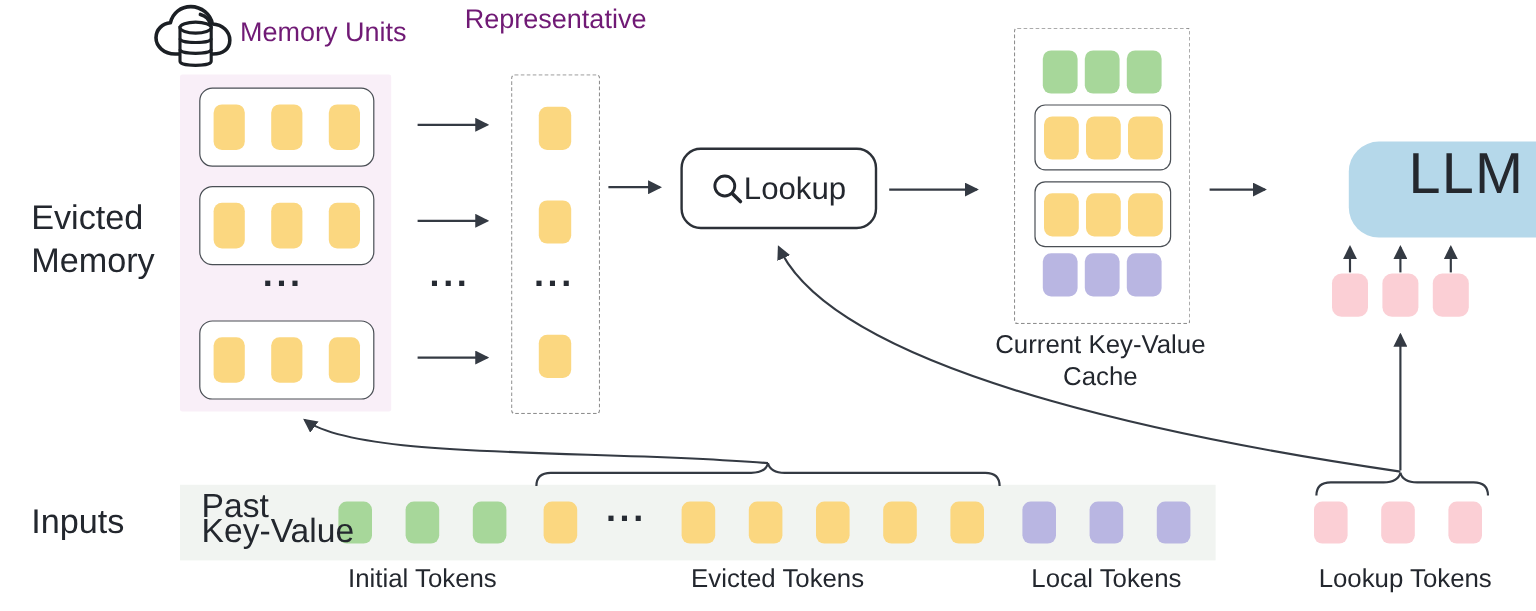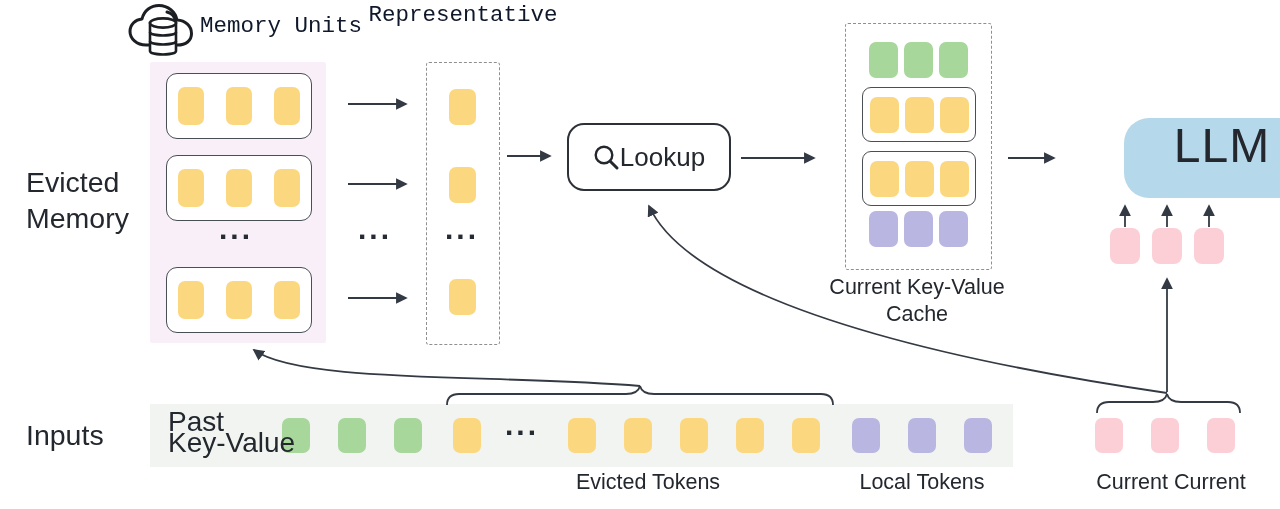--- a/index.html
+++ b/index.html
@@ -4,21 +4,21 @@
 <style>
   html,body{margin:0;padding:0;background:#fff;}
   .canvas{
     position:relative;width:1280px;height:509px;background:#ffffff;
     font-family:"Liberation Sans",sans-serif;color:#23272e;overflow:hidden;
   }
   .abs{position:absolute;}
 
   
   .big-label{font-size:28.5px;line-height:35.5px;color:#23272e;}
-  .mid-label{font-size:22.5px;line-height:27.5px;color:#0f172a;font-family:Liberation Mono, monospace;}
+  .mid-label{font-size:22.5px;line-height:27.5px;color:#701a75;}
   .small-label{font-size:21.5px;line-height:26px;color:#23272e;white-space:nowrap;}
   .center-label{text-align:center;}
   .group-label{position:absolute;top:470px;transform:translateX(-50%);font-size:21.5px;color:#23272e;white-space:nowrap;}
 
   
   .memory-panel{left:150px;top:62px;width:176px;height:281px;border-radius:2px;}
   .memory-unit{
     position:absolute;left:16px;width:144px;height:64px;background:#ffffff;
     border:1.3px solid #4a4f55;border-radius:11px;
     display:flex;align-items:center;justify-content:center;gap:22px;
@@ -205,23 +205,24 @@
       <span class="token" style="background: rgb(185, 182, 226);"></span>
       <span class="token" style="background: rgb(185, 182, 226);"></span>
       <span class="token" style="background: rgb(185, 182, 226);"></span>
     </div>
   <div class="strip-group box-layer" style="left:1095px;">
       <span class="token" style="background: rgb(251, 207, 213);"></span>
       <span class="token" style="background: rgb(251, 207, 213);"></span>
       <span class="token" style="background: rgb(251, 207, 213);"></span>
     </div>
 
+  <div class="group-label" style="left:352px;">Initial Tokens</div>
   <div class="group-label" style="left:648px;">Evicted Tokens</div>
   <div class="group-label" style="left:922px;">Local Tokens</div>
-  <div class="group-label" style="left:1171px;">Current Current</div>
+  <div class="group-label" style="left:1171px;">Lookup Tokens</div>
 
   <svg class="connector-layer">
     <defs>
       <marker id="ah" viewBox="0 0 10 10" refX="8.5" refY="5" markerWidth="6.5" markerHeight="6.5" orient="auto-start-reverse">
         <path d="M0,0 L10,5 L0,10 Z" fill="#343A43"></path>
       </marker>
     </defs>
     <g stroke="#343A43" stroke-width="1.8" fill="none">
       <path d="M348,104 H406" marker-end="url(#ah)"></path>
       <path d="M348,184 H406" marker-end="url(#ah)"></path>

